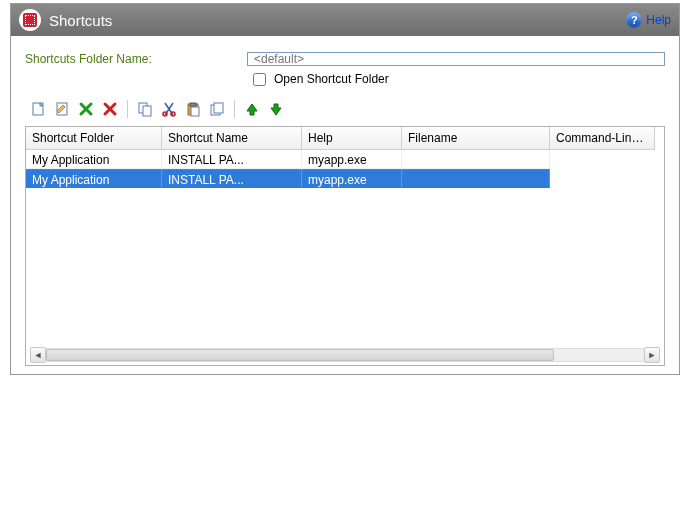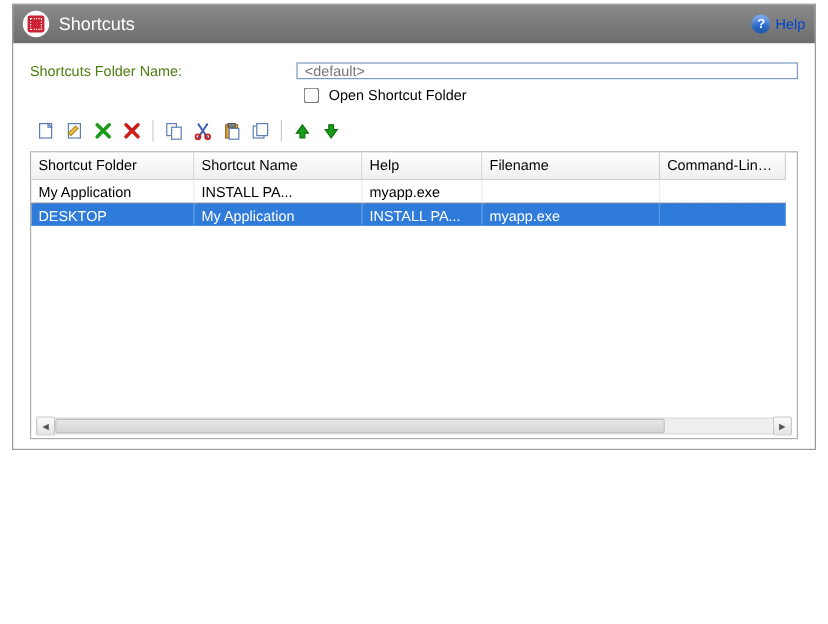--- a/index.html
+++ b/index.html
@@ -129,21 +129,20 @@
         <div class="th">Help</div>
         <div class="th">Filename</div>
         <div class="th">Command-Line Par</div>
 
         <div class="td">My Application</div>
         <div class="td">INSTALL PA...</div>
         <div class="td">myapp.exe</div>
         <div class="td"></div>
       </div>
       <div class="grid row-sel dotted">
-        <div class="td">DESKTOP</div>
         <div class="td">My Application</div>
         <div class="td">INSTALL PA...</div>
         <div class="td">myapp.exe</div>
         <div class="td"></div>
       </div>
 
       <div class="scrollbar-h">
         <div class="sb-btn">◄</div>
         <div class="sb-track">
             <div class="sb-thumb"></div>

